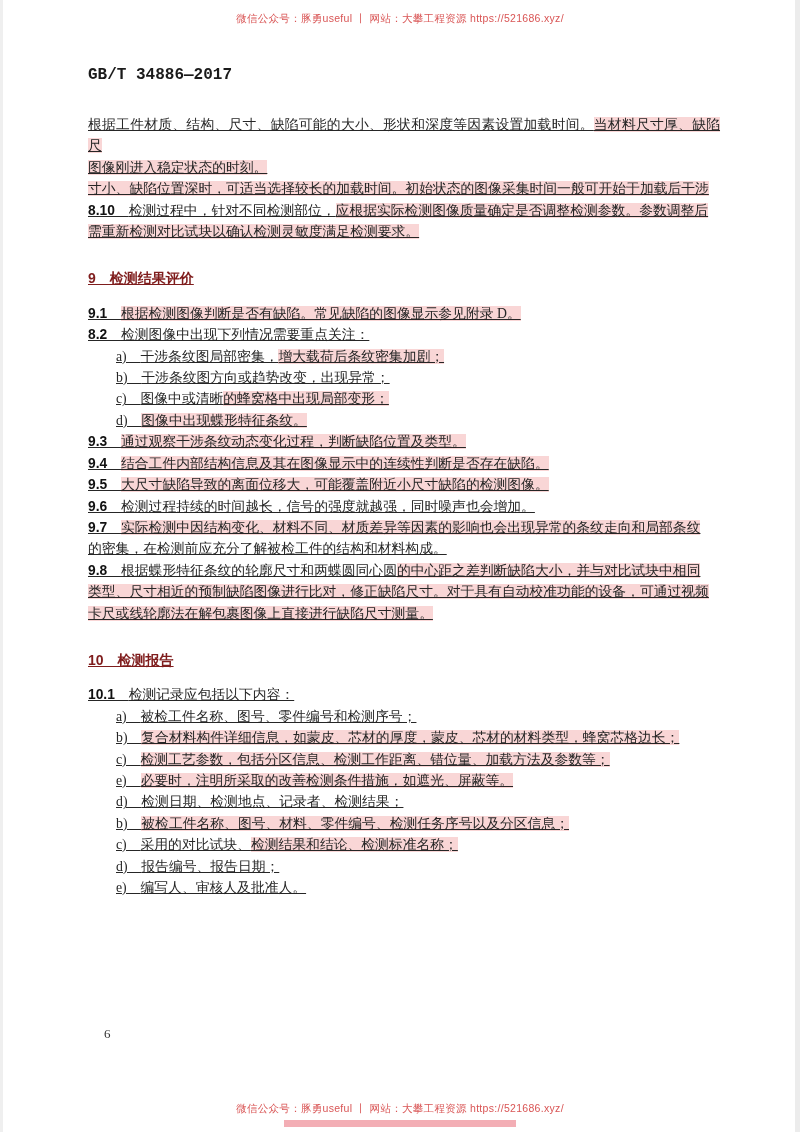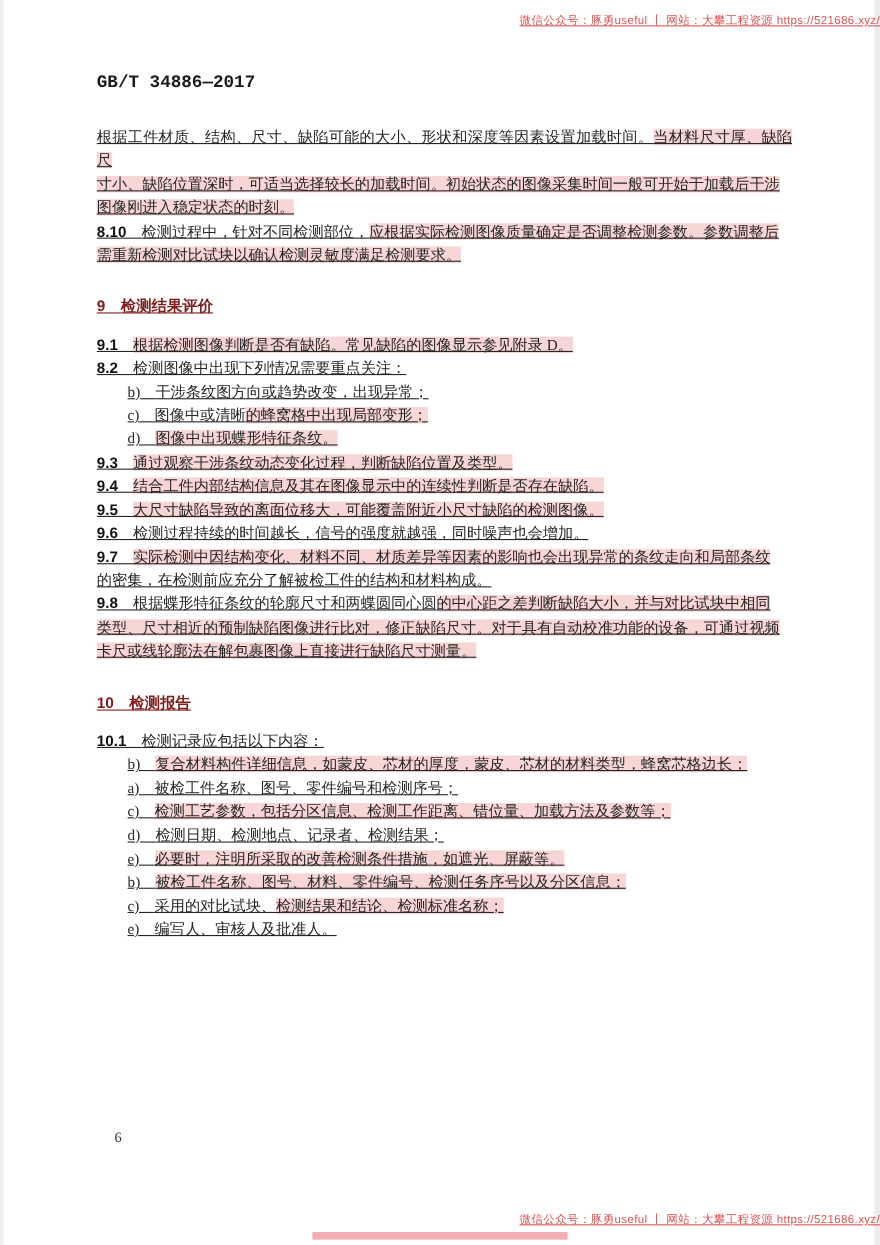--- a/index.html
+++ b/index.html
@@ -14,26 +14,25 @@
   .edge-left {
     position: absolute; left: 0; top: 0; width: 3px; height: 100%;
     background: #efefef;
   }
   .edge-right {
     position: absolute; right: 0; top: 0; width: 5px; height: 100%;
     background: #ececec;
   }
   .watermark {
     position: absolute; left: 0; width: 100%;
-    text-align: right;
+    text-align: center;
     font-family: "Liberation Sans", "DejaVu Sans", sans-serif;
     font-size: 10.5px;
     color: #d95555;
     letter-spacing: 0.3px;
-    text-decoration: underline;
   }
   .watermark.top { top: 12px; }
   .watermark.bottom { bottom: 16px; }
   .footer-bar {
     position: absolute; bottom: 5px; left: 50%;
     transform: translateX(-50%);
     width: 232px; height: 7px;
     background: #f3aeb5;
   }
   .doc-number {
@@ -77,33 +76,36 @@
 <div class="edge-left"></div>
 <div class="edge-right"></div>
 
 <div class="watermark top">微信公众号：豚勇useful 丨 网站：大攀工程资源 https://521686.xyz/</div>
 
 <div class="doc-number">GB/T 34886—2017</div>
 
 <div class="document-body">
     <div class="block para">
       <div class="line"><span class="">根据工件材质、结构、尺寸、缺陷可能的大小、形状和深度等因素设置加载时间。</span><span class="hl ">当材料尺寸厚、缺陷尺</span></div>
+      <div class="line"><span class="hl ">图像刚进入稳定状态的时刻。</span></div>
       <div class="line"><span class="hl ">寸小、缺陷位置深时，可适当选择较长的加载时间。初始状态的图像采集时间一般可开始于加载后干涉</span></div>
-      <div class="line"><span class="hl ">图像刚进入稳定状态的时刻。</span></div>
     </div>
     <div class="block clause">
       <div class="line"><span class="num">8.10　</span><span class="">检测过程中，针对不同检测部位，</span><span class="hl ">应根据实际检测图像质量确定是否调整检测参数。参数调整后</span></div>
       <div class="line"><span class="hl ">需重新检测对比试块以确认检测灵敏度满足检测要求。</span></div>
     </div>
     <div class="block heading">9　检测结果评价</div>
     <div class="block clause">
       <div class="line"><span class="num">9.1　</span><span class="hl ">根据检测图像判断是否有缺陷。常见缺陷的图像显示参见附录 D。</span></div>
     </div>
     <div class="block clause">
       <div class="line"><span class="num">8.2　</span><span class="">检测图像中出现下列情况需要重点关注：</span></div>
+    </div>
+    <div class="block item indent">
+      <div class="line"><span class="">a)　</span><span class="">干涉条纹图局部密集，</span><span class="hl ">增大载荷后条纹密集加剧；</span></div>
     </div>
     <div class="block item indent">
       <div class="line"><span class="">b)　</span><span class="">干涉条纹图方向或趋势改变，出现异常；</span></div>
     </div>
     <div class="block item indent">
       <div class="line"><span class="">c)　</span><span class="">图像中或清晰</span><span class="hl ">的蜂窝格中出现局部变形；</span></div>
     </div>
     <div class="block item indent">
       <div class="line"><span class="">d)　</span><span class="hl ">图像中出现蝶形特征条纹。</span></div>
     </div>
@@ -126,39 +128,42 @@
     <div class="block clause">
       <div class="line"><span class="num">9.8　</span><span class="">根据蝶形特征条纹的轮廓尺寸和两蝶圆同心圆</span><span class="hl ">的中心距之差判断缺陷大小，并与对比试块中相同</span></div>
       <div class="line"><span class="hl ">类型、尺寸相近的预制缺陷图像进行比对，修正缺陷尺寸。对于具有自动校准功能的设备，可通过视频</span></div>
       <div class="line"><span class="hl ">卡尺或线轮廓法在解包裹图像上直接进行缺陷尺寸测量。</span></div>
     </div>
     <div class="block heading">10　检测报告</div>
     <div class="block clause">
       <div class="line"><span class="num">10.1　</span><span class="">检测记录应包括以下内容：</span></div>
     </div>
     <div class="block item indent">
-      <div class="line"><span class="">b)　</span><span class="hl ">复合材料构件详细信息，如蒙皮、芯材的厚度，蒙皮、芯材的材料类型，蜂窝芯格边长；</span></div>
+      <div class="line"><span class="">a)　</span><span class="">被检工件名称、图号、零件编号和检测序号；</span></div>
     </div>
     <div class="block item indent">
-      <div class="line"><span class="">a)　</span><span class="">被检工件名称、图号、零件编号和检测序号；</span></div>
+      <div class="line"><span class="">b)　</span><span class="hl ">复合材料构件详细信息，如蒙皮、芯材的厚度，蒙皮、芯材的材料类型，蜂窝芯格边长；</span></div>
     </div>
     <div class="block item indent">
       <div class="line"><span class="">c)　</span><span class="hl ">检测工艺参数，包括分区信息、检测工作距离、错位量、加载方法及参数等；</span></div>
     </div>
     <div class="block item indent">
-      <div class="line"><span class="">d)　</span><span class="">检测日期、检测地点、记录者、检测结果；</span></div>
+      <div class="line"><span class="">e)　</span><span class="hl ">必要时，注明所采取的改善检测条件措施，如遮光、屏蔽等。</span></div>
     </div>
     <div class="block item indent">
-      <div class="line"><span class="">e)　</span><span class="hl ">必要时，注明所采取的改善检测条件措施，如遮光、屏蔽等。</span></div>
+      <div class="line"><span class="">d)　</span><span class="">检测日期、检测地点、记录者、检测结果；</span></div>
     </div>
     <div class="block item indent">
       <div class="line"><span class="">b)　</span><span class="hl ">被检工件名称、图号、材料、零件编号、检测任务序号以及分区信息；</span></div>
     </div>
     <div class="block item indent">
       <div class="line"><span class="">c)　</span><span class="">采用的对比试块、</span><span class="hl ">检测结果和结论、检测标准名称；</span></div>
+    </div>
+    <div class="block item indent">
+      <div class="line"><span class="">d)　</span><span class="">报告编号、报告日期；</span></div>
     </div>
     <div class="block item indent">
       <div class="line"><span class="">e)　</span><span class="">编写人、审核人及批准人。</span></div>
     </div>
   </div>
 
 <div class="page-number">6</div>
 
 <div class="watermark bottom">微信公众号：豚勇useful 丨 网站：大攀工程资源 https://521686.xyz/</div>
 <div class="footer-bar"></div>

